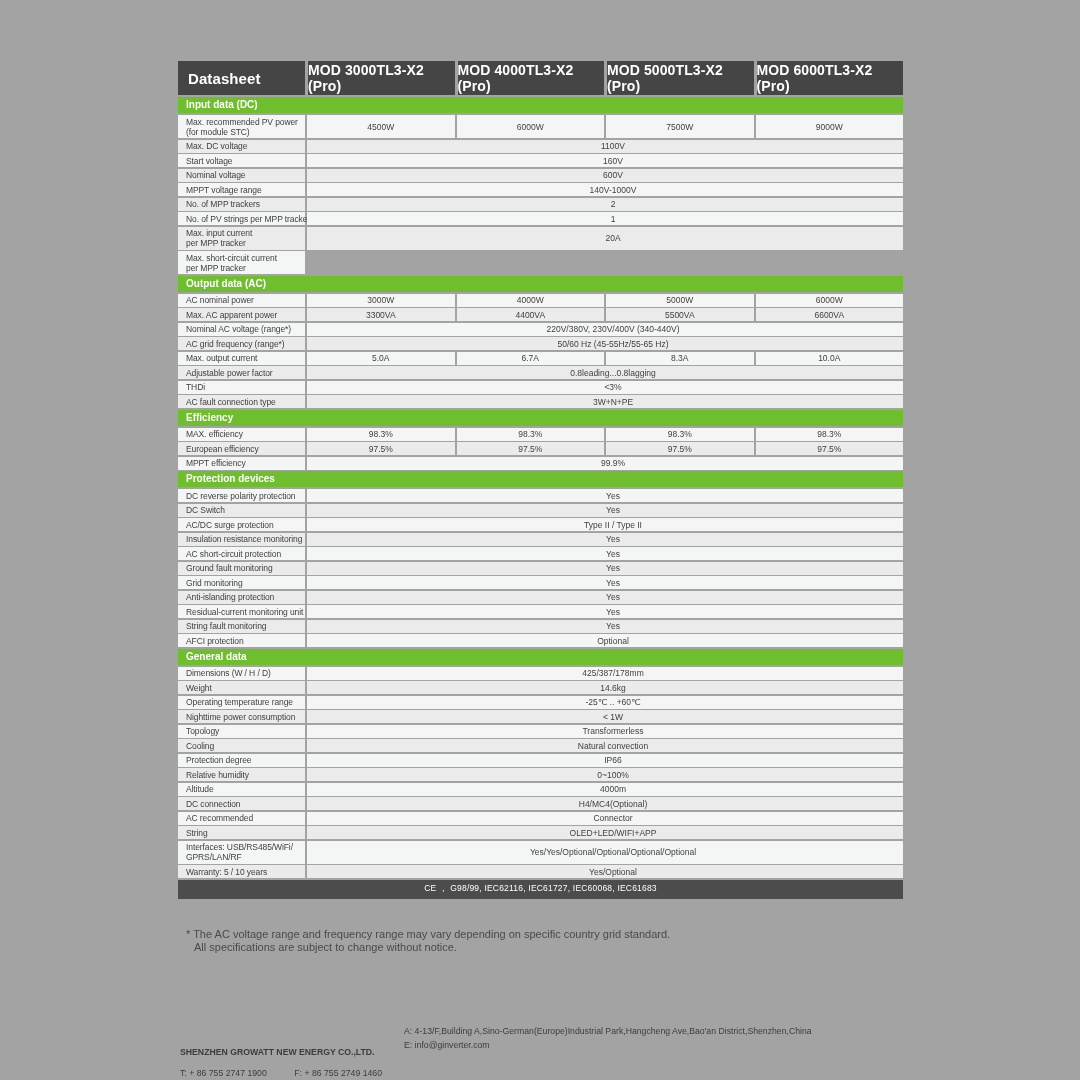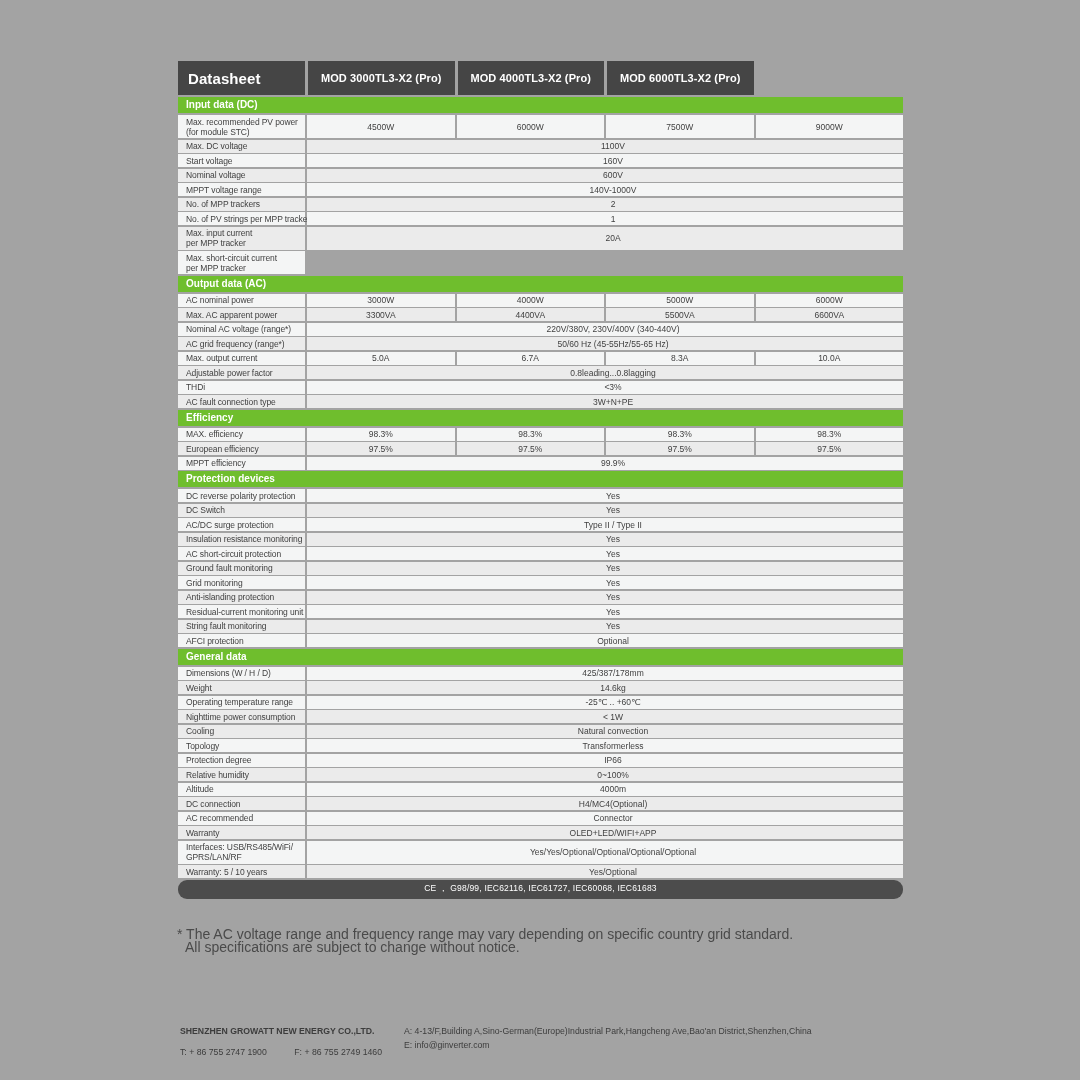--- a/index.html
+++ b/index.html
@@ -3,56 +3,57 @@
 <meta charset="utf-8">
 <style>
   html,body{margin:0;padding:0;}
   body{font-family:"Liberation Sans","DejaVu Sans",sans-serif;}
   .page{position:relative;width:1080px;height:1080px;background:#a3a3a3;overflow:hidden;}
 
   .table{position:absolute;left:178px;top:61px;width:725px;}
 
   .thead{display:grid;grid-template-columns:127px repeat(4,1fr);gap:3px;margin-bottom:2px;}
   .th{background:#454545;color:#ffffff;height:34px;display:flex;align-items:center;justify-content:center;
-      font-size:11px;font-weight:bold;letter-spacing:0.1px;}
+      font-size:14px;font-weight:bold;letter-spacing:0.1px;}
   .th.corner{justify-content:flex-start;padding-left:10px;font-size:15px;font-weight:600;}
 
   .section-bar{background:#6fbe2d;color:#ffffff;font-size:10px;font-weight:bold;
       padding:2px 8px;line-height:12px;margin-bottom:2px;}
 
   .row{display:grid;grid-template-columns:127px repeat(4,1fr);gap:2px;margin-bottom:1.5px;}
   .cell{font-size:8.5px;line-height:10px;color:#3f3f3f;padding:1.5px 0;}
   .cell.label{display:flex;align-items:center;padding-left:8px;white-space:pre;letter-spacing:-0.1px;}
   .cell.val{display:flex;align-items:center;justify-content:center;text-align:center;}
   .cell.wide{grid-column:2/6;padding-left:16px;}
   .light{background:#f4f5f5;}
   .dark{background:#ebebeb;}
 
   .cert{background:#4c4c4c;color:#ffffff;font-size:8.5px;text-align:center;
-      padding:3.5px 0;margin-top:1px;letter-spacing:0.2px;border-radius:9px;}
-
-  .footnotes{position:absolute;left:177px;top:928px;font-size:14px;color:#4a4a4a;line-height:13px;}
+      padding:3.5px 0;margin-top:1px;letter-spacing:0.2px;}
+
+  .footnotes{position:absolute;left:186px;top:928px;font-size:11px;color:#4a4a4a;line-height:13px;}
   .fn2{padding-left:8px;}
 
   .footer{position:absolute;left:180px;top:1024px;display:flex;gap:16px;
       font-size:8.7px;color:#3c3c3c;line-height:14px;}
   .f-left{width:208px;flex:none;}
-  .company{font-weight:bold;}
+  .company{font-weight:bold;margin-top:21px;}
   .tf{display:flex;justify-content:space-between;width:202px;margin-top:7px;}
 </style>
 </head>
 <body>
 
 <div class="page">
 
   <div class="table">
     <div class="thead">
       <div class="th corner">Datasheet</div>
       <div class="th">MOD 3000TL3-X2 (Pro)</div>
       <div class="th">MOD 4000TL3-X2 (Pro)</div>
+      <div class="th">MOD 5000TL3-X2 (Pro)</div>
       <div class="th">MOD 6000TL3-X2 (Pro)</div>
     </div>
 
     <div>
         <div class="section-bar">Input data (DC)</div>
         <div class="row">
           <div class="cell label light">Max. recommended PV power
 (for module STC)</div>
           <div class="cell val light">4500W</div>
           <div class="cell val light">6000W</div>
@@ -209,49 +210,49 @@
         </div>
         <div class="row">
           <div class="cell label light">Operating temperature range</div>
           <div class="cell val wide light">-25℃ .. +60℃</div>
         </div>
         <div class="row">
           <div class="cell label dark">Nighttime power consumption</div>
           <div class="cell val wide dark">&lt; 1W</div>
         </div>
         <div class="row">
+          <div class="cell label light">Topology</div>
+          <div class="cell val wide light">Transformerless</div>
+        </div>
+        <div class="row">
           <div class="cell label dark">Cooling</div>
           <div class="cell val wide dark">Natural convection</div>
         </div>
         <div class="row">
-          <div class="cell label light">Topology</div>
-          <div class="cell val wide light">Transformerless</div>
-        </div>
-        <div class="row">
           <div class="cell label light">Protection degree</div>
           <div class="cell val wide light">IP66</div>
         </div>
         <div class="row">
           <div class="cell label dark">Relative humidity</div>
           <div class="cell val wide dark">0~100%</div>
         </div>
         <div class="row">
           <div class="cell label light">Altitude</div>
           <div class="cell val wide light">4000m</div>
         </div>
         <div class="row">
           <div class="cell label dark">DC connection</div>
           <div class="cell val wide dark">H4/MC4(Optional)</div>
         </div>
         <div class="row">
           <div class="cell label light">AC recommended</div>
           <div class="cell val wide light">Connector</div>
         </div>
         <div class="row">
-          <div class="cell label dark">Warranty</div>
+          <div class="cell label dark">String</div>
           <div class="cell val wide dark">OLED+LED/WIFI+APP</div>
         </div>
         <div class="row">
           <div class="cell label light">Interfaces: USB/RS485/WiFi/
 GPRS/LAN/RF</div>
           <div class="cell val wide light">Yes/Yes/Optional/Optional/Optional/Optional</div>
         </div>
         <div class="row">
           <div class="cell label dark">Warranty: 5 / 10 years</div>
           <div class="cell val wide dark">Yes/Optional</div>

